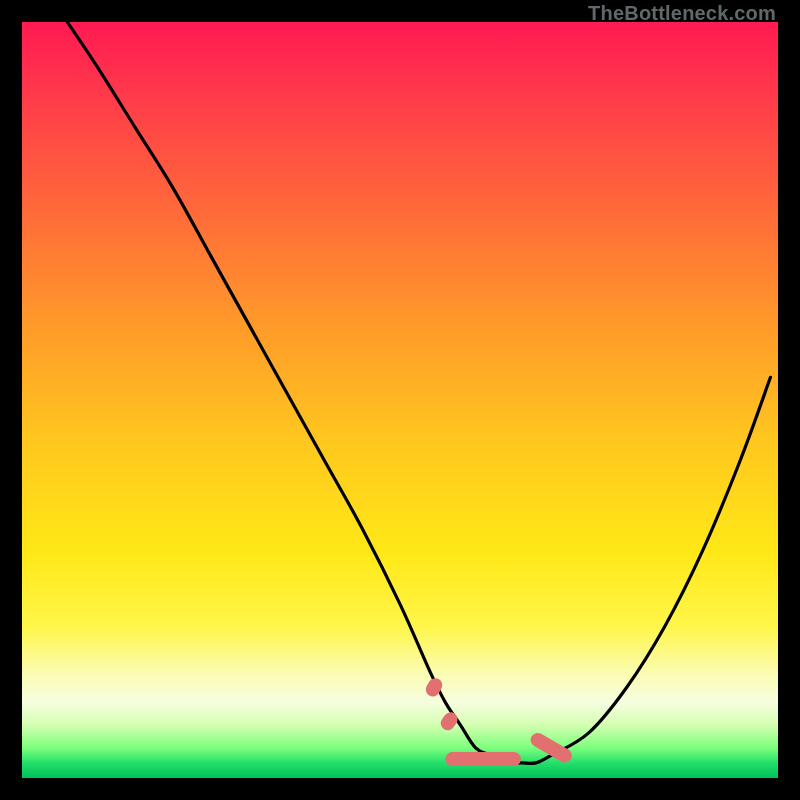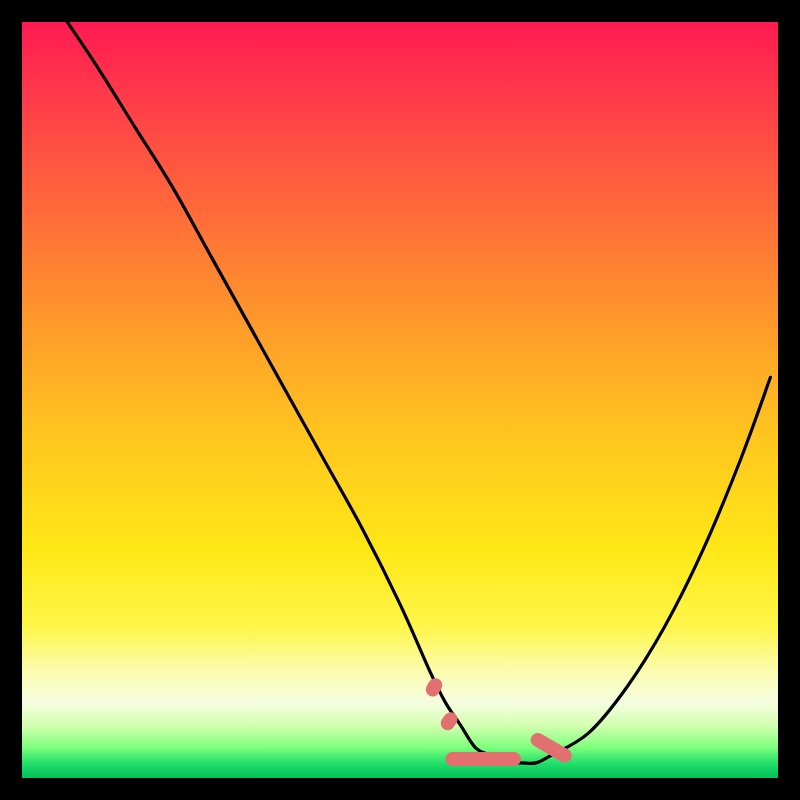--- a/index.html
+++ b/index.html
@@ -71,13 +71,14 @@
     <svg class="curve" viewBox="0 0 756 756" preserveAspectRatio="none">
       <path id="curvePath" fill="none" stroke="#000" stroke-width="3.2" stroke-linecap="round" stroke-linejoin="round" d="M 45.36 0.00 C 50.80 8.16, 63.35 26.31, 75.60 45.36 C 87.85 64.41, 99.79 84.07, 113.40 105.84 C 127.01 127.61, 137.59 143.19, 151.20 166.32 C 164.81 189.45, 175.39 209.87, 189.00 234.36 C 202.61 258.85, 213.19 277.91, 226.80 302.40 C 240.41 326.89, 250.99 345.95, 264.60 370.44 C 278.21 394.93, 288.79 413.99, 302.40 438.48 C 316.01 462.97, 326.59 480.66, 340.20 506.52 C 353.81 532.38, 365.75 556.26, 378.00 582.12 C 390.25 607.98, 400.08 632.47, 408.24 650.16 C 416.40 667.85, 417.92 670.87, 423.36 680.40 C 428.80 689.93, 433.04 694.92, 438.48 703.08 C 443.92 711.24, 448.16 720.32, 453.60 725.76 C 459.04 731.20, 463.28 730.60, 468.72 733.32 C 474.16 736.04, 478.40 739.52, 483.84 740.88 C 489.28 742.24, 493.52 740.88, 498.96 740.88 C 504.40 740.88, 508.64 742.24, 514.08 740.88 C 519.52 739.52, 519.67 738.76, 529.20 733.32 C 538.73 727.88, 553.39 722.89, 567.00 710.64 C 580.61 698.39, 591.19 684.33, 604.80 665.28 C 618.41 646.23, 628.99 629.29, 642.60 604.80 C 656.21 580.31, 666.79 559.14, 680.40 529.20 C 694.01 499.26, 705.95 469.78, 718.20 438.48 C 730.45 407.18, 743.00 370.29, 748.44 355.32"></path>
       <g id="highlights">
           <rect x="402.57" y="658.28" width="18.90" height="14" rx="7" ry="7" fill="#e37070" transform="rotate(-60 412.02 665.28)"></rect>
           <rect x="417.69" y="692.30" width="18.90" height="14" rx="7" ry="7" fill="#e37070" transform="rotate(-55 427.14 699.30)"></rect>
           <rect x="423.36" y="730.10" width="75.60" height="14" rx="7" ry="7" fill="#e37070" transform="rotate(0 461.16 737.10)"></rect>
           <rect x="506.52" y="718.76" width="45.36" height="14" rx="7" ry="7" fill="#e37070" transform="rotate(30 529.20 725.76)"></rect>
         </g>
     </svg>
   </div>
+  <div class="attrib">TheBottleneck.com</div>
 </div>
 
 </body></html>

